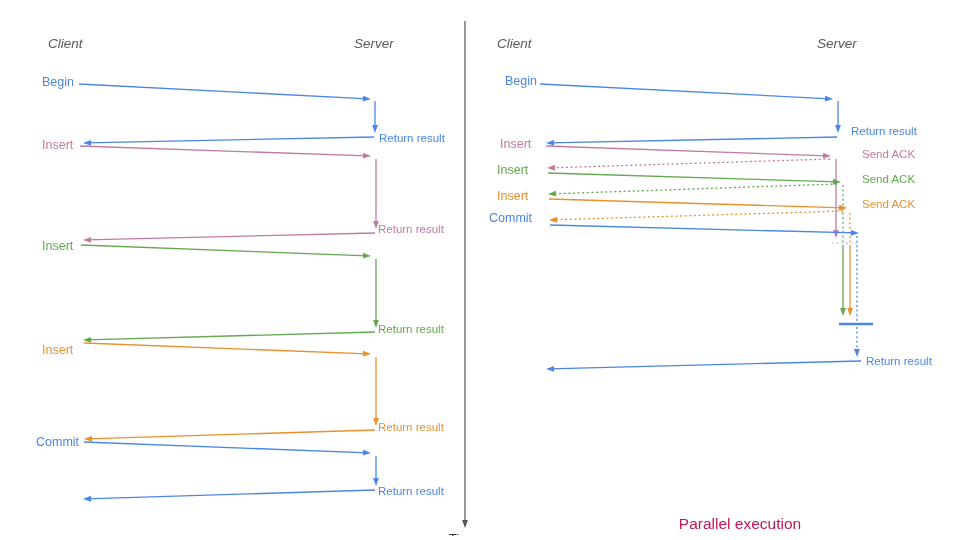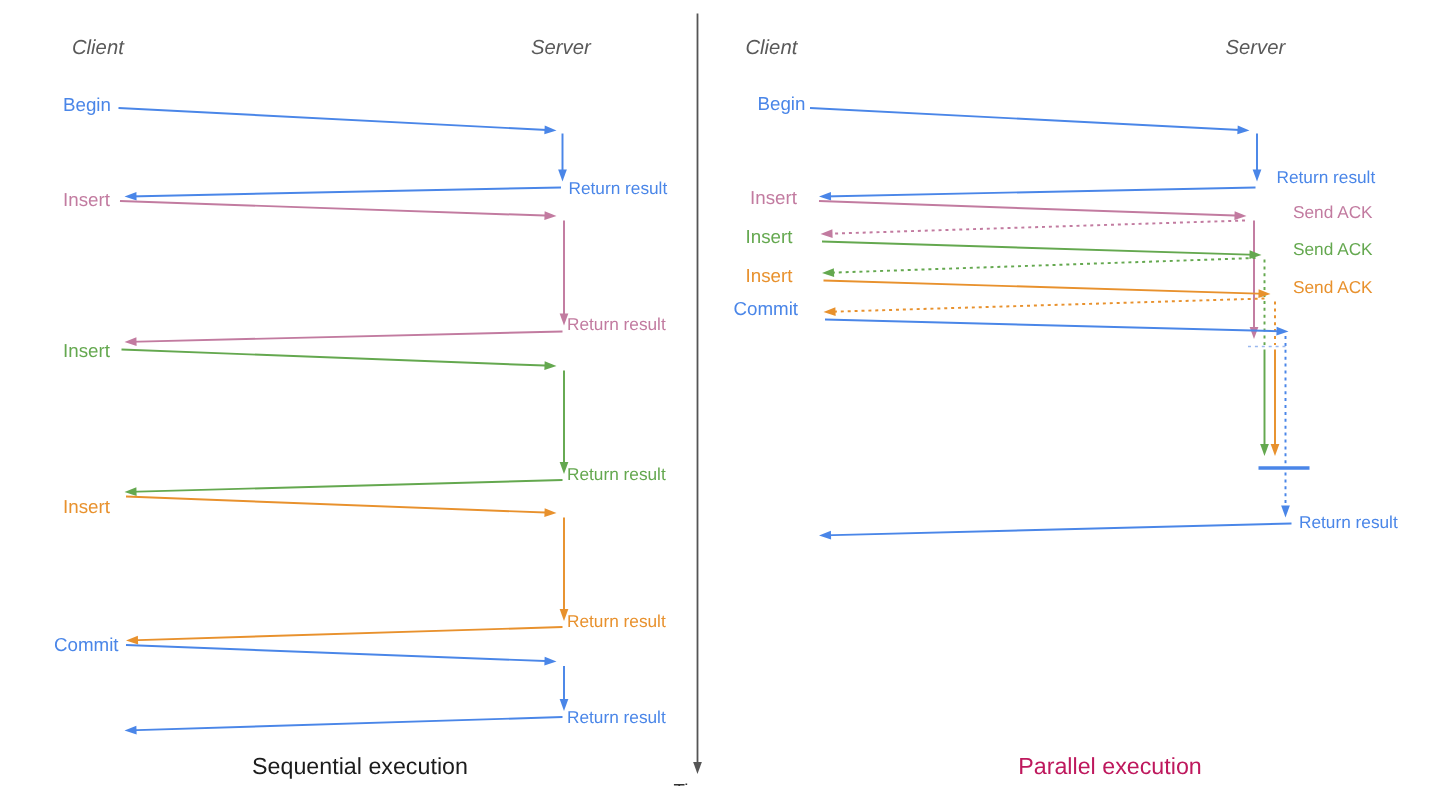--- a/index.html
+++ b/index.html
@@ -1,18 +1,19 @@
 <!DOCTYPE html>
 <html><head>
 <meta charset="utf-8">
 <style>
   html,body{margin:0;padding:0;background:#ffffff;}
   .stage{
     position:relative;width:960px;height:524px;background:#ffffff;overflow:hidden;
     font-family:"Liberation Sans","DejaVu Sans",sans-serif;
+    margin-top:12px;
   }
   .stage svg{position:absolute;left:0;top:0;}
   .lbl{position:absolute;white-space:nowrap;line-height:1.1;}
   .op{font-size:12.5px;}
   .res{font-size:11.5px;}
   .hdr{font-size:13.5px;font-style:italic;}
   .ttl{font-size:15.5px;text-align:center;width:200px;}
   .time{font-size:12.5px;}
 </style>
 </head>
@@ -101,21 +102,20 @@
 
   <div class="lbl op" style="left: 42px; top: 228px; color: rgb(100, 168, 79);">Insert</div>
   <div class="lbl res" style="left: 378px; top: 311px; color: rgb(100, 168, 79);">Return result</div>
 
   <div class="lbl op" style="left: 42px; top: 332px; color: rgb(232, 145, 45);">Insert</div>
   <div class="lbl res" style="left: 378px; top: 409px; color: rgb(232, 145, 45);">Return result</div>
 
   <div class="lbl op" style="left: 36px; top: 424px; color: rgb(74, 134, 232);">Commit</div>
   <div class="lbl res" style="left: 378px; top: 473px; color: rgb(74, 134, 232);">Return result</div>
 
-  <div class="lbl ttl" style="left: 140px; top: 503px; color: rgb(28, 28, 28);">Sequential execution</div>
 
   <div class="lbl time" style="left: 449px; top: 521px; color: rgb(51, 51, 51);">Time</div>
 
   <div class="lbl hdr" style="left: 497px; top: 25px; color: rgb(89, 89, 89);">Client</div>
   <div class="lbl hdr" style="left: 817px; top: 25px; color: rgb(89, 89, 89);">Server</div>
 
   <div class="lbl op" style="left: 505px; top: 63px; color: rgb(74, 134, 232);">Begin</div>
   <div class="lbl res" style="left: 851px; top: 113px; color: rgb(74, 134, 232);">Return result</div>
 
   <div class="lbl op" style="left: 500px; top: 126px; color: rgb(194, 123, 160);">Insert</div>

